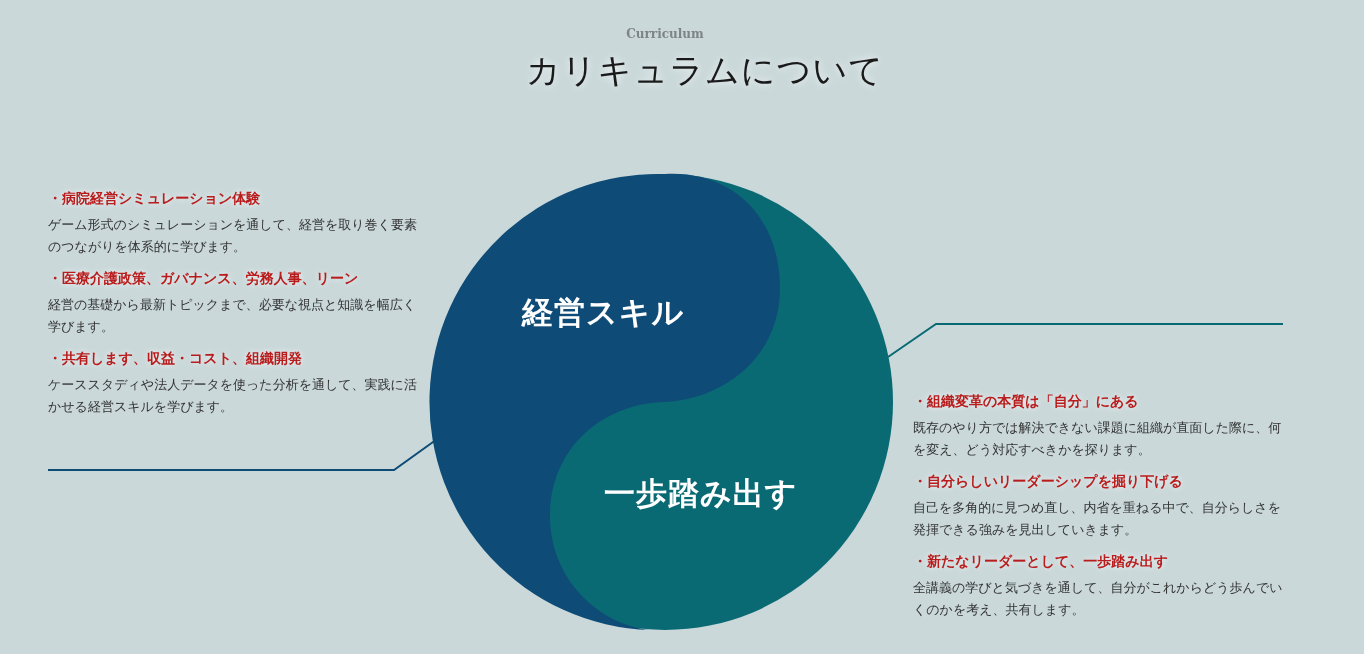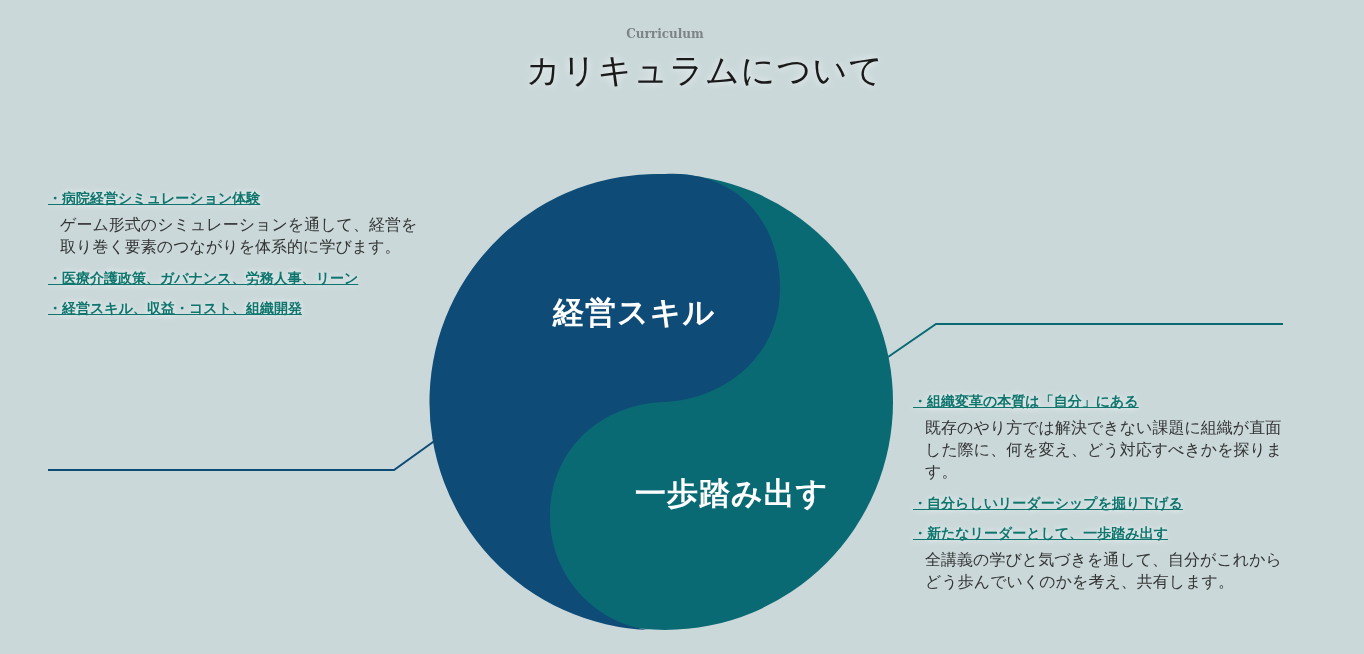--- a/index.html
+++ b/index.html
@@ -16,29 +16,28 @@
   .title {
     position: absolute; left: 8px; width: 1330px; top: 48px; text-align: center;
     font-family: "DejaVu Serif", serif; font-size: 34px; font-weight: normal; color: #1a1a1a;
     letter-spacing: 1px; text-shadow: 0 0 8px rgba(255,255,255,0.9); padding-left: 32px;
   }
   .col { position: absolute; }
   .col-left { left: 48px; top: 188px; width: 380px; }
   .col-right { left: 913px; top: 391px; width: 380px; }
   .item { margin-bottom: 10px; }
   .item-head {
-    font-size: 14px; font-weight: bold; color: #0f766e; line-height: 20px; margin-bottom: 6px;
+    font-size: 14px; font-weight: bold; color: #b91c1c; line-height: 20px; margin-bottom: 6px;
     text-shadow: 0 0 6px rgba(255,255,255,0.8);
-    text-decoration: underline;
   }
-  .item-body { font-size: 16px; line-height: 22px; color: #333; margin-left: 12px; }
+  .item-body { font-size: 13px; line-height: 22px; color: #333; }
   svg.lines { position: absolute; left: 0; top: 0; }
   .circle-label {
     position: absolute; color: #fff; font-family: "DejaVu Serif", serif; font-weight: bold;
-    font-size: 31px; letter-spacing: 1px; white-space: nowrap; margin-left: 31px;
+    font-size: 31px; letter-spacing: 1px; white-space: nowrap;
   }
 </style>
 </head>
 <body>
 
 <div class="eyebrow">Curriculum</div>
 <h1 class="title" style="margin:0;">カリキュラムについて</h1>
 
 <svg class="lines" width="1364" height="654">
 
@@ -59,31 +58,34 @@
 <div class="circle-label" style="left:522px; top:292px;">経営スキル</div>
 <div class="circle-label" style="left:604px; top:473px;">一歩踏み出す</div>
 
 <div class="col col-left">
   <div class="item">
     <div class="item-head">・病院経営シミュレーション体験</div>
     <div class="item-body">ゲーム形式のシミュレーションを通して、経営を取り巻く要素のつながりを体系的に学びます。</div>
   </div>
   <div class="item">
     <div class="item-head">・医療介護政策、ガバナンス、労務人事、リーン</div>
+    <div class="item-body">経営の基礎から最新トピックまで、必要な視点と知識を幅広く学びます。</div>
   </div>
   <div class="item">
-    <div class="item-head">・経営スキル、収益・コスト、組織開発</div>
+    <div class="item-head">・共有します、収益・コスト、組織開発</div>
+    <div class="item-body">ケーススタディや法人データを使った分析を通して、実践に活かせる経営スキルを学びます。</div>
   </div>
 </div>
 
 <div class="col col-right">
   <div class="item">
     <div class="item-head">・組織変革の本質は「自分」にある</div>
     <div class="item-body">既存のやり方では解決できない課題に組織が直面した際に、何を変え、どう対応すべきかを探ります。</div>
   </div>
   <div class="item">
     <div class="item-head">・自分らしいリーダーシップを掘り下げる</div>
+    <div class="item-body">自己を多角的に見つめ直し、内省を重ねる中で、自分らしさを発揮できる強みを見出していきます。</div>
   </div>
   <div class="item">
     <div class="item-head">・新たなリーダーとして、一歩踏み出す</div>
     <div class="item-body">全講義の学びと気づきを通して、自分がこれからどう歩んでいくのかを考え、共有します。</div>
   </div>
 </div>
 
 </body></html>

